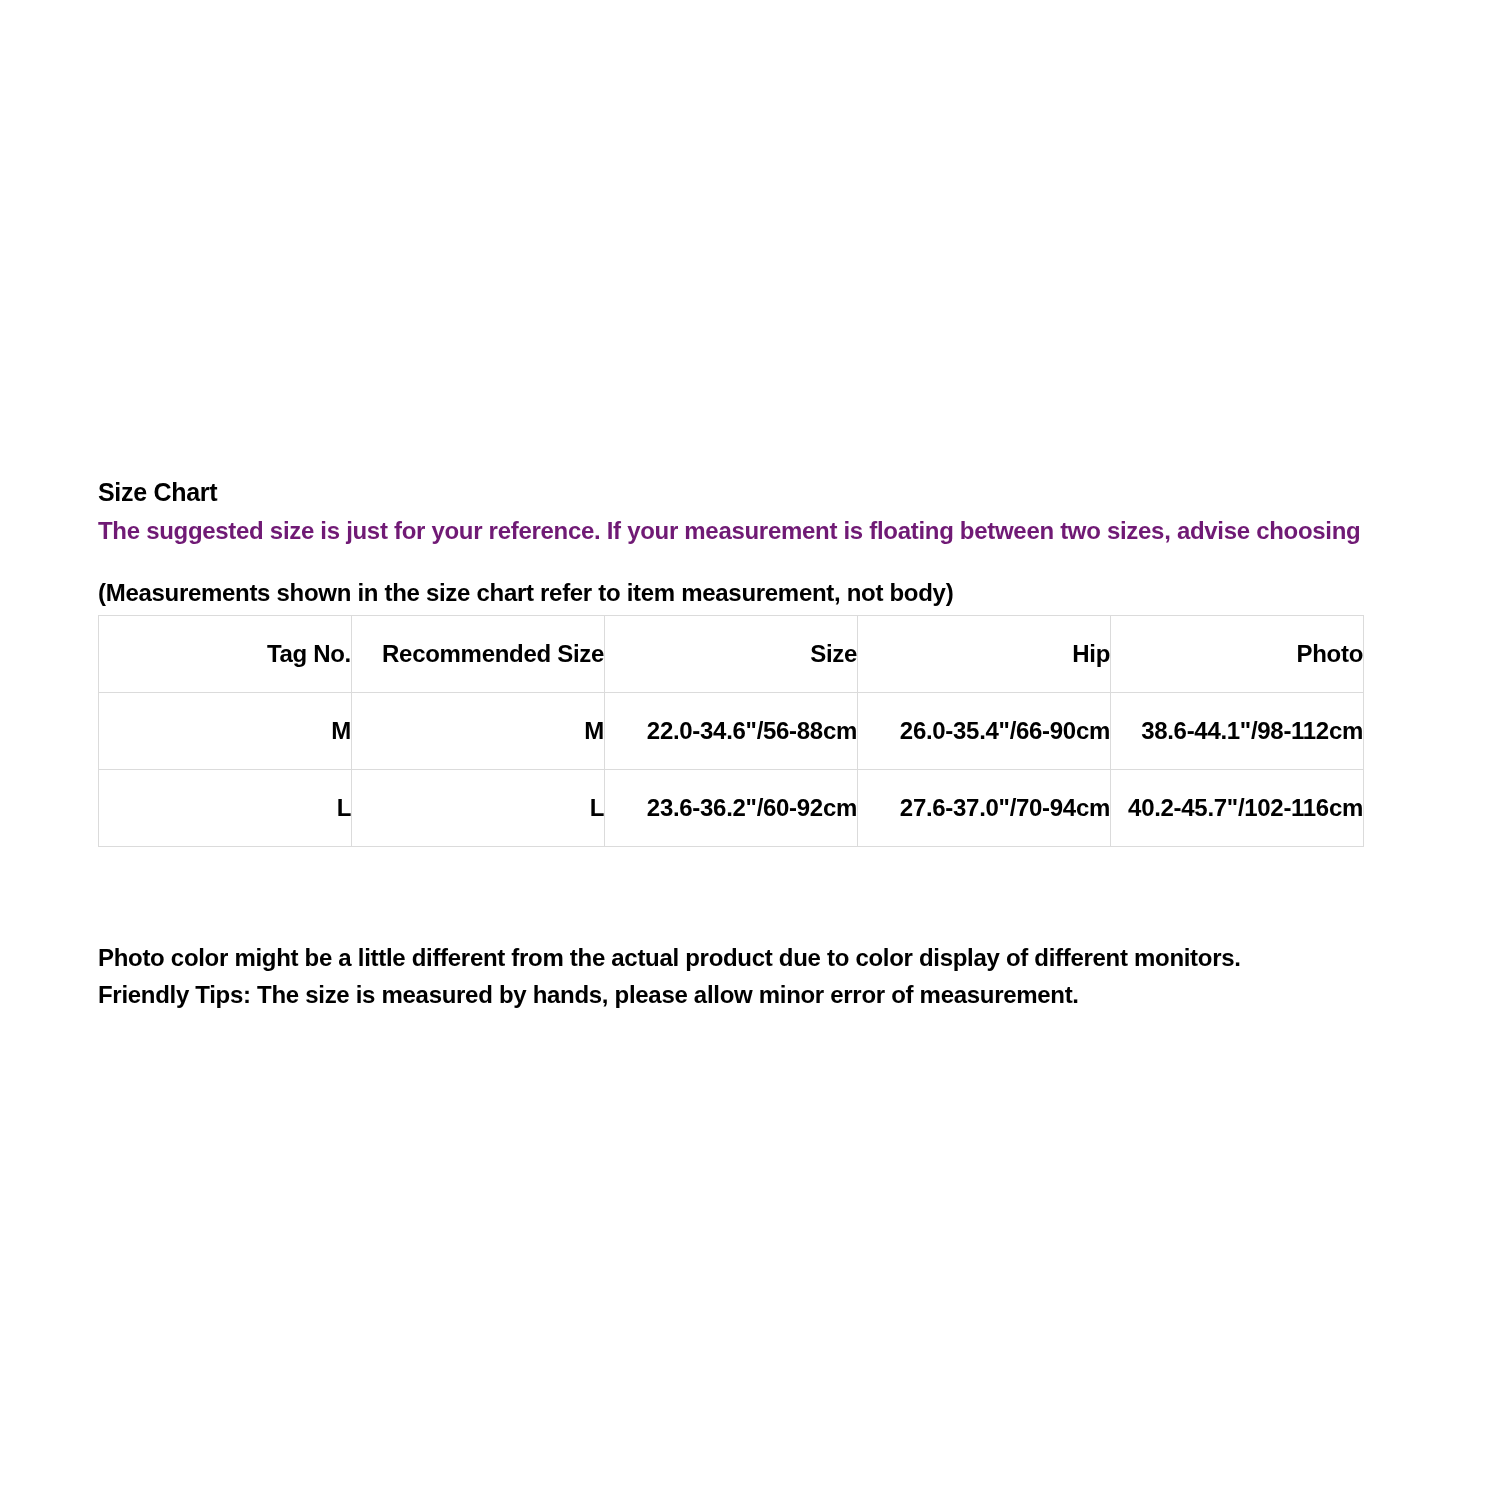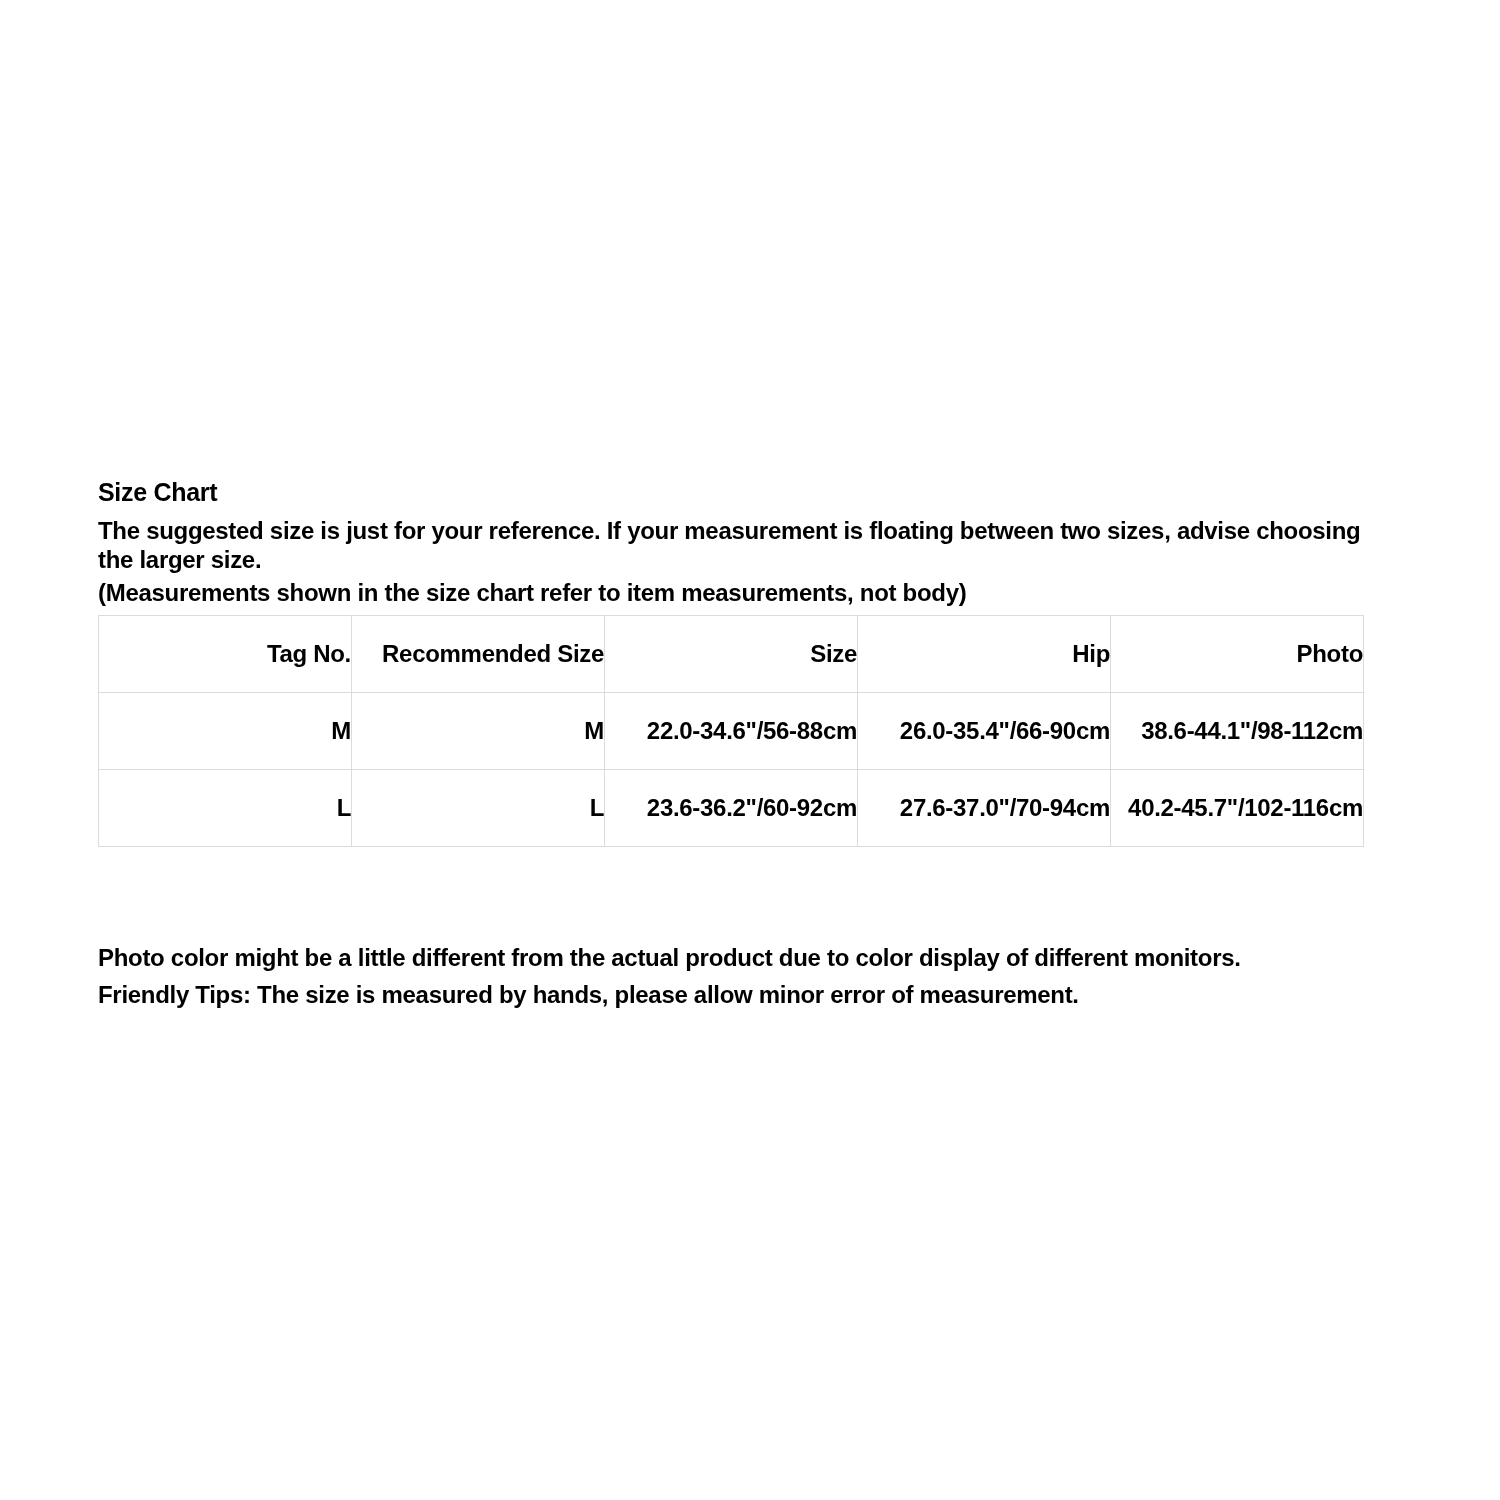--- a/index.html
+++ b/index.html
@@ -26,21 +26,21 @@
     line-height: 29px;
     text-align: center;
   }
   .warning {
     position: absolute;
     left: 98px;
     top: 516px;
     width: 1340px;
     font-size: 24px;
     line-height: 29px;
-    color: #000000;
+    color: #701a75;
     white-space: nowrap;
   }
   .note {
     position: absolute;
     left: 98px;
     top: 578px;
     font-size: 24px;
     line-height: 29px;
     white-space: nowrap;
   }
@@ -75,24 +75,23 @@
 </style>
 </head>
 <body>
 
 <div class="canvas">
 
   <div class="page-title">Size Chart</div>
 
   <div class="warning">
     <div>The suggested size is just for your reference. If your measurement is floating between two sizes, advise choosing</div>
-    <div>the larger size.</div>
   </div>
 
-  <div class="note">(Measurements shown in the size chart refer to item measurements, not body)</div>
+  <div class="note">(Measurements shown in the size chart refer to item measurement, not body)</div>
 
   <table class="size-table">
     <thead>
       <tr>
         <th>Tag No.</th>
         <th>Recommended Size</th>
         <th>Size</th>
         <th>Hip</th>
         <th>Photo</th>
       </tr>

